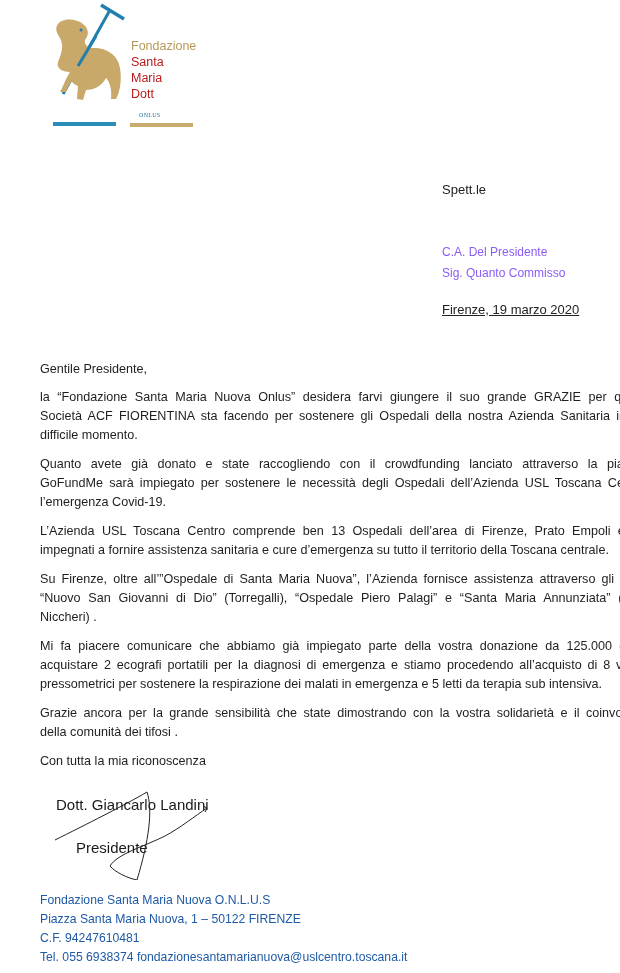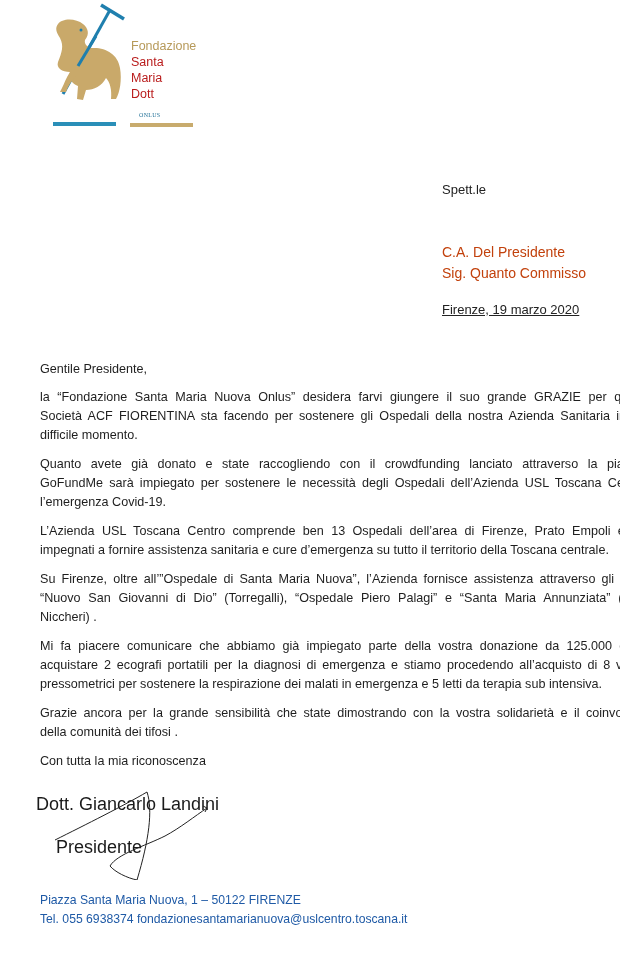--- a/index.html
+++ b/index.html
@@ -18,33 +18,33 @@
     position: absolute; left: 139px; top: 112px; font-family: "Liberation Serif", serif;
     font-size: 6px; color: #1f6f96; letter-spacing: 0.3px;
   }
   .bar-blue { position: absolute; left: 53px; top: 122px; width: 63px; height: 4px; background: #2a8fb8; }
   .bar-gold { position: absolute; left: 130px; top: 123px; width: 63px; height: 4px; background: #c8ab6d; }
 
   .recipient {
     position: absolute; left: 442px; top: 148px; font-size: 13px; line-height: 19.3px; color: #222; margin-top: 32px;
   }
   .attn {
-    position: absolute; left: 442px; top: 242px; font-size: 14px; line-height: 20.5px; color: #c2410c;
+    position: absolute; left: 442px; top: 242px; font-size: 12px; line-height: 20.5px; color: #8b5cf6;
   }
   .date { position: absolute; left: 442px; top: 302px; font-size: 13px; color: #222; text-decoration: underline; }
 
   .body {
     position: absolute; left: 40px; top: 360px; width: 630px; font-size: 12.6px; line-height: 19px; color: #1e1e1e;
   }
   .body p { margin: 0 0 10px 0; text-align: justify; }
   .body p.salute { margin-bottom: 9px; }
   .line { display: block; white-space: nowrap; text-align: justify; text-align-last: justify; }
   .line.last { text-align-last: left; }
 
-  .sig-block { position: absolute; left: 36px; top: 795px; font-size: 18px; line-height: 19px; }
+  .sig-block { position: absolute; left: 56px; top: 795px; font-size: 15px; line-height: 19px; }
   .sig-block .title { padding-left: 20px; margin-top: 24px; }
   .signature { position: absolute; left: 55px; top: 780px; width: 160px; height: 100px; pointer-events: none; }
 
   .footer {
     position: absolute; left: 40px; top: 891px; font-size: 12.2px; line-height: 19px; color: #1f5aa6;
   }
 </style>
 </head>
 <body>
 
@@ -119,15 +119,17 @@
   <div>Dott. Giancarlo Landini</div>
   <div class="title">Presidente</div>
 </div>
 <svg class="signature" viewBox="0 0 160 100">
   <path d="M0 60 C30 45 70 25 92 12 C98 30 94 60 82 100" stroke="#222" stroke-width="1" fill="none"></path>
   <path d="M82 100 C72 98 60 92 55 86 C62 74 90 66 110 56 C125 48 140 36 152 28" stroke="#222" stroke-width="1" fill="none"></path>
   <path d="M148 26 L152 28 L150 32" stroke="#222" stroke-width="1" fill="none"></path>
 </svg>
 
 <div class="footer">
+  <div>Fondazione Santa Maria Nuova O.N.L.U.S</div>
   <div>Piazza Santa Maria Nuova, 1 – 50122 FIRENZE</div>
+  <div>C.F. 94247610481</div>
   <div>Tel. 055 6938374  fondazionesantamarianuova@uslcentro.toscana.it</div>
 </div>
 
 </body></html>

